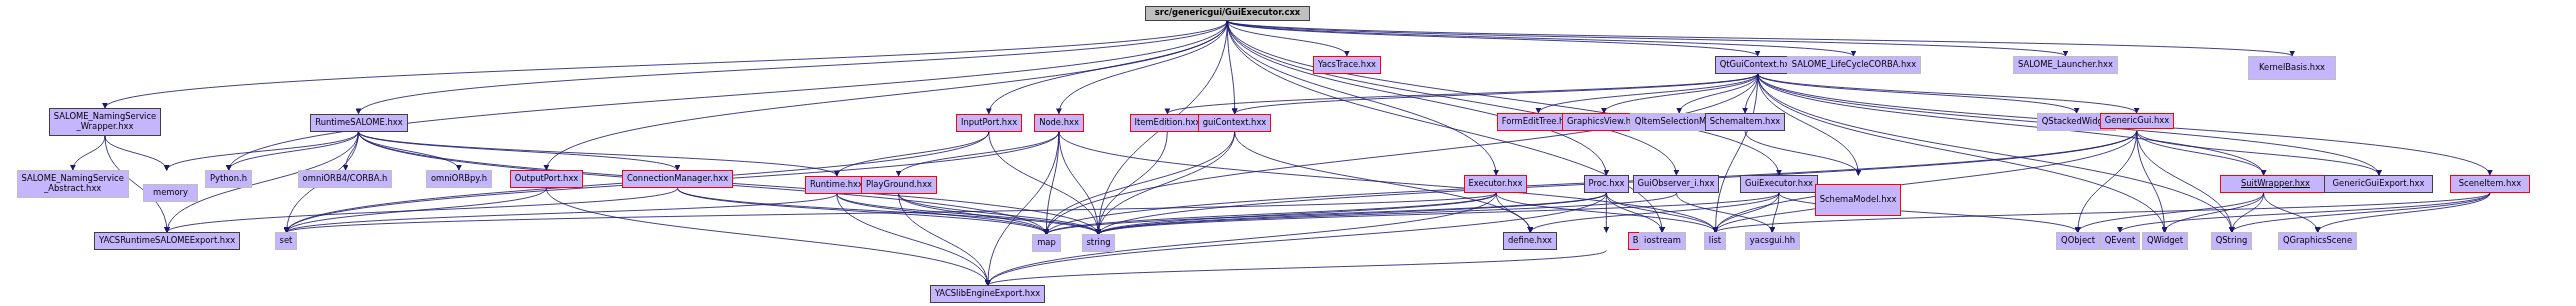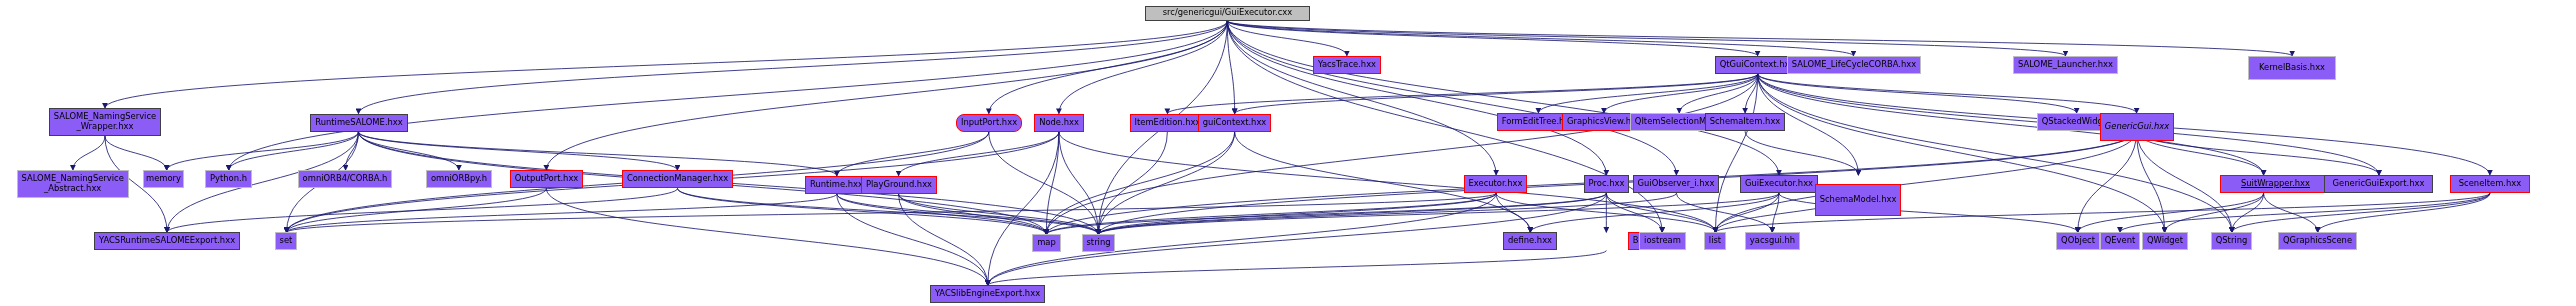--- a/index.html
+++ b/index.html
@@ -1,19 +1,19 @@
 <!DOCTYPE html>
 <html style="font-size:11px"><head>
 <meta charset="utf-8">
 <style>
   html, body { margin:0; padding:0; background:#ffffff; }
   body { width:2576px; height:307px; position:relative; overflow:hidden; font-family:"DejaVu Sans", sans-serif; }
   #graph { position:absolute; left:0; top:0; width:2576px; height:307px; }
   #edges { position:absolute; left:0; top:0; }
-  .node { position:absolute; box-sizing:border-box; background:#8b5cf6; display:flex; align-items:center; justify-content:center; text-align:center; font-size:8.4px; color:#000; white-space:pre; line-height:9.8px; cursor:pointer; }
+  .node { position:absolute; box-sizing:border-box; background:#c4b5fd; display:flex; align-items:center; justify-content:center; text-align:center; font-size:8.4px; color:#000; white-space:pre; line-height:9.8px; cursor:pointer; }
   .node.root { background:#bfbfbf; border:0.7px solid #404040; }
   .node.doc { border:0.7px solid #404040; }
   .node.red { border:0.7px solid #ff0000; }
   .node.ext { border:0.7px solid #bfbfbf; }
 </style>
 </head>
 <body>
 
 <div id="graph">
   <svg id="edges" width="2576" height="307" viewBox="0 0 3694 440">
@@ -126,54 +126,54 @@
       <path d="M3064,188 C3064,260.5 3200.5,260.5 3200.5,333" fill="none" stroke="#191970" stroke-width="1.2" marker-end="url(#arrow)"></path>
       <path d="M3246,277 C3246,305 3104,305 3104,333" fill="none" stroke="#191970" stroke-width="1.2" marker-end="url(#arrow)"></path>
       <path d="M3246,277 C3246,305 2979.5,305 2979.5,333" fill="none" stroke="#191970" stroke-width="1.2" marker-end="url(#arrow)"></path>
       <path d="M3246,277 C3246,305 3200.5,305 3200.5,333" fill="none" stroke="#191970" stroke-width="1.2" marker-end="url(#arrow)"></path>
       <path d="M3246,277 C3246,305 3323.5,305 3323.5,333" fill="none" stroke="#191970" stroke-width="1.2" marker-end="url(#arrow)"></path>
       <path d="M3570.5,277 C3570.5,305 3040,305 3040,333" fill="none" stroke="#191970" stroke-width="1.2" marker-end="url(#arrow)"></path>
       <path d="M3570.5,277 C3570.5,305 3200.5,305 3200.5,333" fill="none" stroke="#191970" stroke-width="1.2" marker-end="url(#arrow)"></path>
       <path d="M3570.5,277 C3570.5,305 3323.5,305 3323.5,333" fill="none" stroke="#191970" stroke-width="1.2" marker-end="url(#arrow)"></path>
       <path d="M3570.5,277 C3570.5,305 2460,305 2460,333" fill="none" stroke="#191970" stroke-width="1.2" marker-end="url(#arrow)"></path>
     </svg>
-<div class="node root" style="left: 1145px; top: 5.6px; height: 15.3px; padding: 0px 4.2px; width: 165px;">src/genericgui/GuiExecutor.cxx</div>
+<div class="node root" style="left: 1145px; top: 5.6px; height: 15.3px; padding: 0px 4.2px; width: 165px; font-weight: bold;">src/genericgui/GuiExecutor.cxx</div>
     <div class="node doc" style="left: 49px; top: 108px; height: 28px; padding: 0px 4.2px; width: 112px;">SALOME_NamingService
 _Wrapper.hxx</div>
     <div class="node ext" style="left: 16.7px; top: 170px; height: 28px; padding: 0px 4.2px; width: 112px;">SALOME_NamingService
 _Abstract.hxx</div>
-    <div class="node ext" style="left: 143px; top: 170px; height: 18px; padding: 0px 4.2px; width: 41px;">memory</div>
+    <div class="node ext" style="left: 143px; top: 184px; height: 18px; padding: 0px 4.2px; width: 55px;">memory</div>
     <div class="node ext" style="left: 205px; top: 170px; height: 18px; padding: 0px 4.2px; width: 47px;">Python.h</div>
     <div class="node doc" style="left: 310px; top: 114px; height: 18px; padding: 0px 4.2px; width: 98px;">RuntimeSALOME.hxx</div>
     <div class="node ext" style="left: 298px; top: 170px; height: 18px; padding: 0px 4.2px; width: 94px;">omniORB4/CORBA.h</div>
     <div class="node ext" style="left: 426px; top: 170px; height: 18px; padding: 0px 4.2px; width: 66px;">omniORBpy.h</div>
     <div class="node red" style="left: 510px; top: 170px; height: 18px; padding: 0px 4.2px; width: 73px;">OutputPort.hxx</div>
     <div class="node red" style="left: 622px; top: 170px; height: 18px; padding: 0px 4.2px; width: 111px;">ConnectionManager.hxx</div>
     <div class="node red" style="left: 805px; top: 176px; height: 18px; padding: 0px 4.2px; width: 63px;">Runtime.hxx</div>
     <div class="node red" style="left: 861px; top: 176px; height: 18px; padding: 0px 4.2px; width: 76px;">PlayGround.hxx</div>
-    <div class="node red" style="left: 956px; top: 114px; height: 18px; padding: 0px 4.2px; width: 66px; border-radius: 8px;">InputPort.hxx</div>
+    <div class="node red" style="left: 956px; top: 114px; height: 18px; padding: 0px 4.2px; width: 66px;">InputPort.hxx</div>
     <div class="node red" style="left: 1034px; top: 114px; height: 18px; padding: 0px 4.2px; width: 50px;">Node.hxx</div>
     <div class="node red" style="left: 1130px; top: 114px; height: 18px; padding: 0px 4.2px; width: 75px;">ItemEdition.hxx</div>
     <div class="node red" style="left: 1198px; top: 114px; height: 18px; padding: 0px 4.2px; width: 73px;">guiContext.hxx</div>
     <div class="node red" style="left: 1313px; top: 56px; height: 18px; padding: 0px 4.2px; width: 68px;">YacsTrace.hxx</div>
     <div class="node red" style="left: 1464px; top: 175px; height: 18px; padding: 0px 4.2px; width: 63px;">Executor.hxx</div>
     <div class="node doc" style="left: 1584px; top: 175px; height: 18px; padding: 0px 4.2px; width: 45px;">Proc.hxx</div>
     <div class="node doc" style="left: 1633px; top: 175px; height: 18px; padding: 0px 4.2px; width: 86px;">GuiObserver_i.hxx</div>
     <div class="node doc" style="left: 1740px; top: 175px; height: 18px; padding: 0px 4.2px; width: 78px;">GuiExecutor.hxx</div>
     <div class="node red" style="left: 1815px; top: 184px; height: 32px; padding: 0px 4.2px; width: 86px;">SchemaModel.hxx</div>
     <div class="node doc" style="left: 1715px; top: 56px; height: 18px; padding: 0px 4.2px; width: 84px;">QtGuiContext.hxx</div>
     <div class="node ext" style="left: 1787px; top: 56px; height: 18px; padding: 0px 4.2px; width: 134px;">SALOME_LifeCycleCORBA.hxx</div>
     <div class="node ext" style="left: 2013px; top: 56px; height: 18px; padding: 0px 4.2px; width: 105px;">SALOME_Launcher.hxx</div>
     <div class="node ext" style="left: 2248px; top: 56px; height: 24px; padding: 0px 4.2px; width: 88px;">KernelBasis.hxx</div>
     <div class="node red" style="left: 1497px; top: 113px; height: 18px; padding: 0px 4.2px; width: 82px;">FormEditTree.hxx</div>
     <div class="node red" style="left: 1562px; top: 113px; height: 18px; padding: 0px 4.2px; width: 84px;">GraphicsView.hxx</div>
     <div class="node ext" style="left: 1630px; top: 113px; height: 18px; padding: 0px 4.2px; width: 99px;">QItemSelectionModel</div>
     <div class="node doc" style="left: 1705px; top: 113px; height: 18px; padding: 0px 4.2px; width: 80px;">SchemaItem.hxx</div>
     <div class="node ext" style="left: 2037px; top: 113px; height: 18px; padding: 0px 4.2px; width: 79px;">QStackedWidget</div>
-    <div class="node red" style="left: 2100px; top: 113px; height: 28px; padding: 0px 4.2px; width: 74px; font-style: italic;">GenericGui.hxx</div>
+    <div class="node red" style="left: 2100px; top: 113px; height: 16px; padding: 0px 4.2px; width: 74px;">GenericGui.hxx</div>
     <div class="node red" style="left: 2220px; top: 175px; height: 18px; padding: 0px 4.2px; width: 111px; text-decoration: underline;">SuitWrapper.hxx</div>
     <div class="node doc" style="left: 2324px; top: 175px; height: 18px; padding: 0px 4.2px; width: 109px;">GenericGuiExport.hxx</div>
     <div class="node red" style="left: 2450px; top: 175px; height: 18px; padding: 0px 4.2px; width: 80px;">SceneItem.hxx</div>
     <div class="node ext" style="left: 275px; top: 232px; height: 18px; padding: 0px 1px; width: 22px;">set</div>
     <div class="node doc" style="left: 94px; top: 232px; height: 18px; padding: 0px 4.2px; width: 146px; text-align: right;">YACSRuntimeSALOMEExport.hxx</div>
     <div class="node ext" style="left: 1032px; top: 234px; height: 18px; padding: 0px 4.2px; width: 29px;">map</div>
     <div class="node ext" style="left: 1082px; top: 234px; height: 18px; padding: 0px 4.2px; width: 33px;">string</div>
     <div class="node doc" style="left: 930px; top: 285px; height: 18px; padding: 0px 4.2px; width: 115px;">YACSlibEngineExport.hxx</div>
     <div class="node doc" style="left: 1503px; top: 232px; height: 18px; padding: 0px 4.2px; width: 54px;">define.hxx</div>
     <div class="node red" style="left: 1584px; top: 232px; height: 18px; padding: 0px 4.2px; width: 45px; margin-left: 44px;">Bloc.hxx</div>

